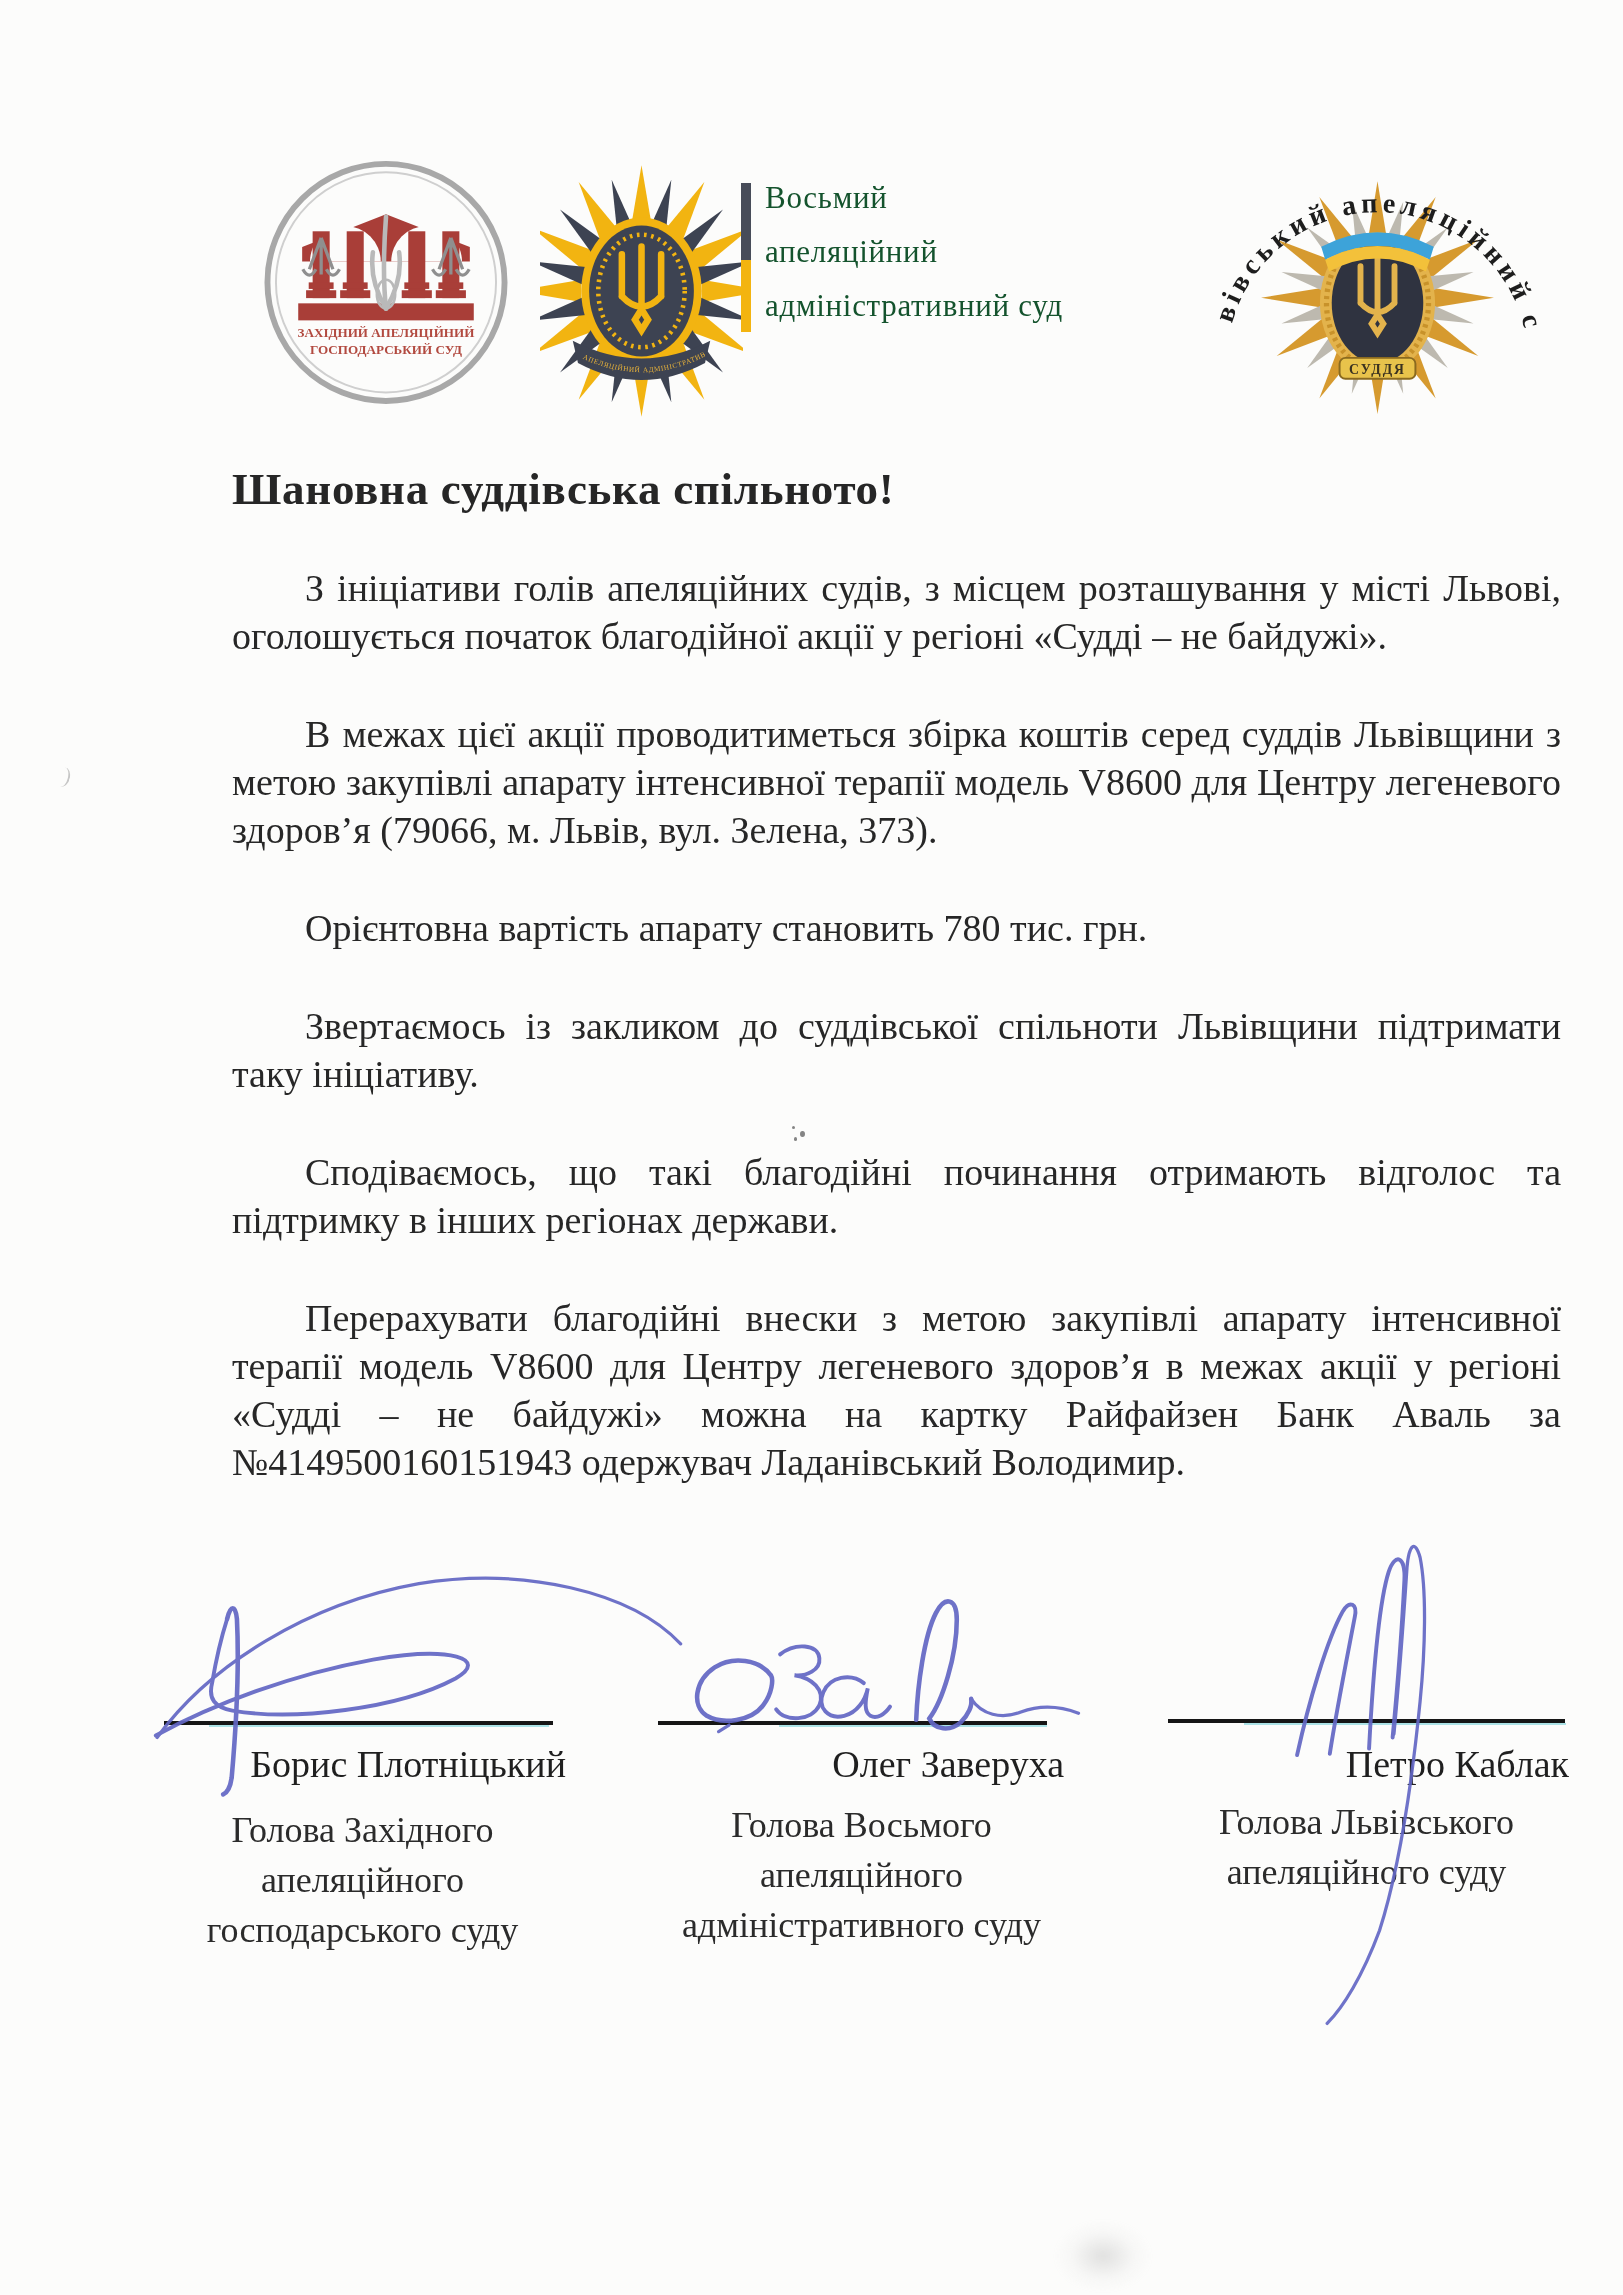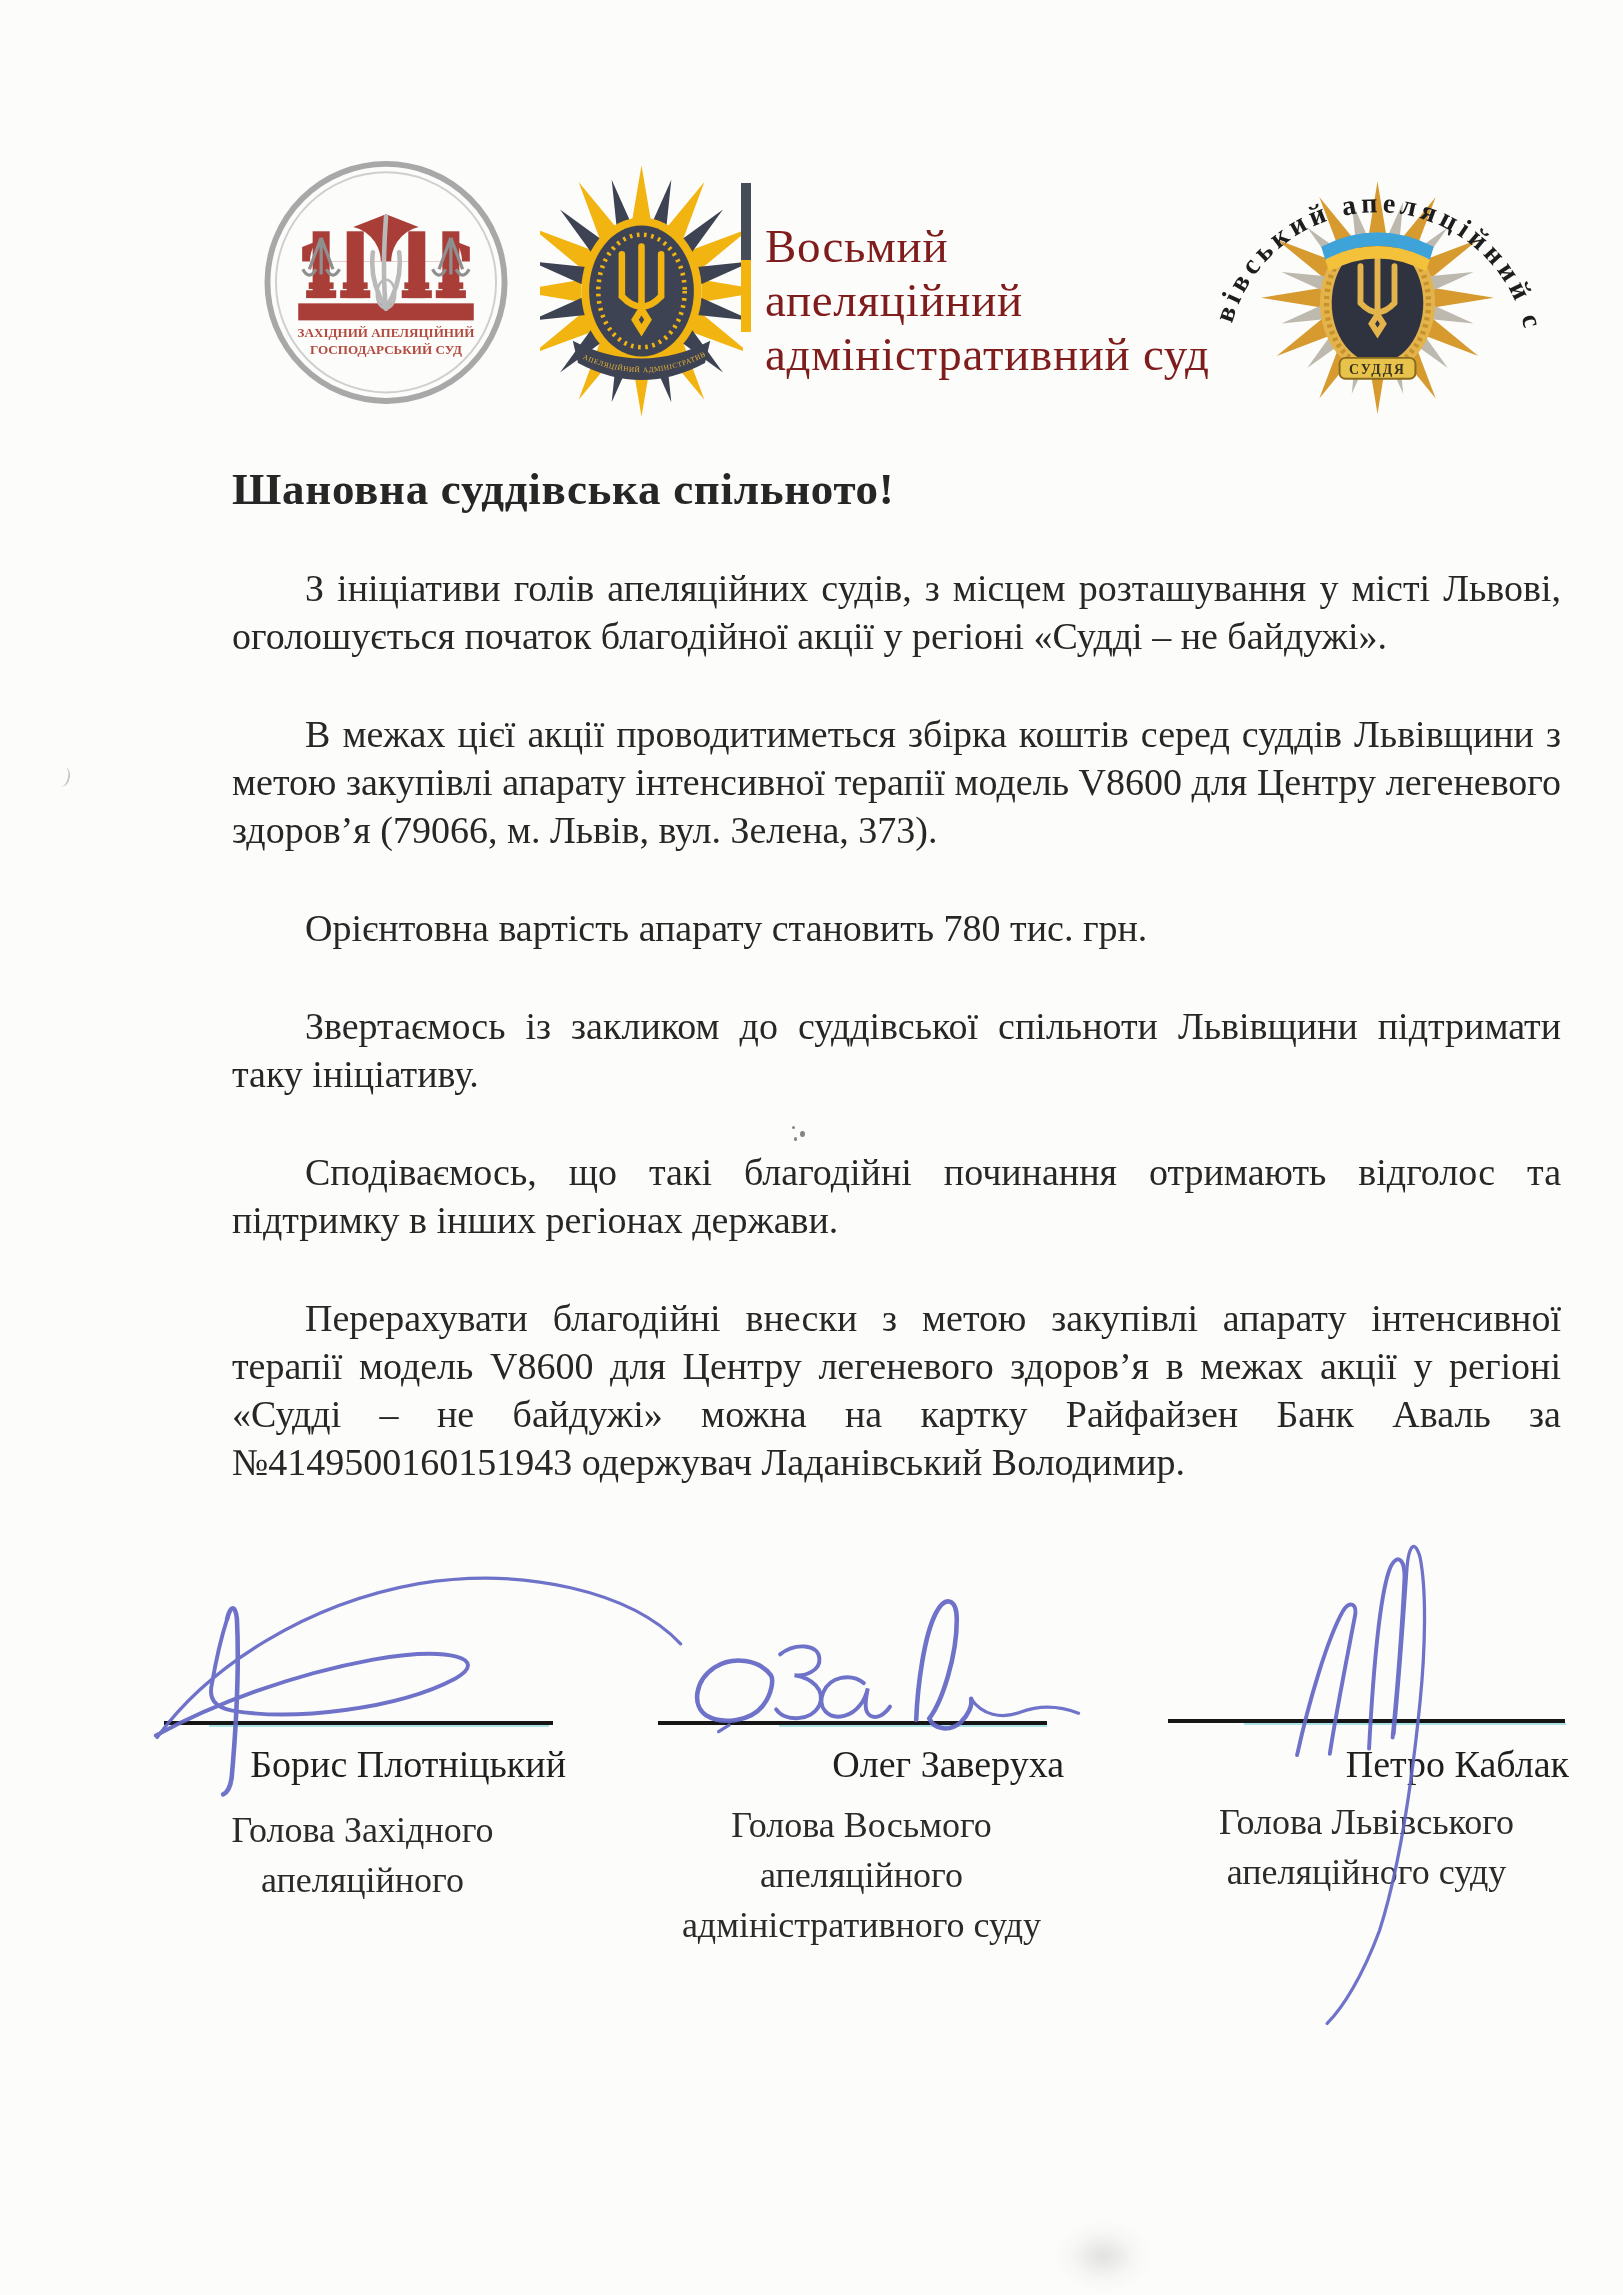--- a/index.html
+++ b/index.html
@@ -12,22 +12,22 @@
     color:#232323;
   }
   
   .logo{position:absolute;}
   .center-bar{
     position:absolute;left:741px;top:183px;width:9.8px;height:149px;
     background:linear-gradient(to bottom,#474c59 0,#474c59 77px,#f3b410 77px,#f3b410 100%);
   }
   .center-court-name{
     position:absolute;left:765px;top:171px;
-    font-size:47px;line-height:54px;color:#7f1d1d;
-    letter-spacing:0.7px;white-space:nowrap;margin-top:48px;
+    font-size:31px;line-height:54px;color:#14532d;
+    letter-spacing:0.7px;white-space:nowrap;
   }
   
   .letter-title{
     position:absolute;left:232px;top:463px;width:1329px;
     font-size:45px;font-weight:bold;color:#262626;
     letter-spacing:0.7px;
   }
   .body-text{
     position:absolute;left:232px;top:564px;width:1329px;
     font-size:38px;line-height:48px;color:#272727;
@@ -237,20 +237,21 @@
   <div class="sig-fringe" style="left:779px;top:1725px;width:268px"></div>
   <div class="sig-fringe" style="left:1244px;top:1723px;width:322px"></div>
 
   <div class="sig-name" style="left:160px">Борис Плотніцький</div>
   <div class="sig-name" style="left:658px">Олег Заверуха</div>
   <div class="sig-name" style="left:1163px">Петро Каблак</div>
 
   <div class="sig-title" style="left:153px;top:1805px">
     <div>Голова Західного</div>
     <div>апеляційного</div>
+    <div>господарського суду</div>
   </div>
   <div class="sig-title" style="left:652px;top:1800px">
     <div>Голова Восьмого</div>
     <div>апеляційного</div>
     <div>адміністративного суду</div>
   </div>
   <div class="sig-title" style="left:1157px;top:1797px">
     <div>Голова Львівського</div>
     <div>апеляційного суду</div>
   </div>

